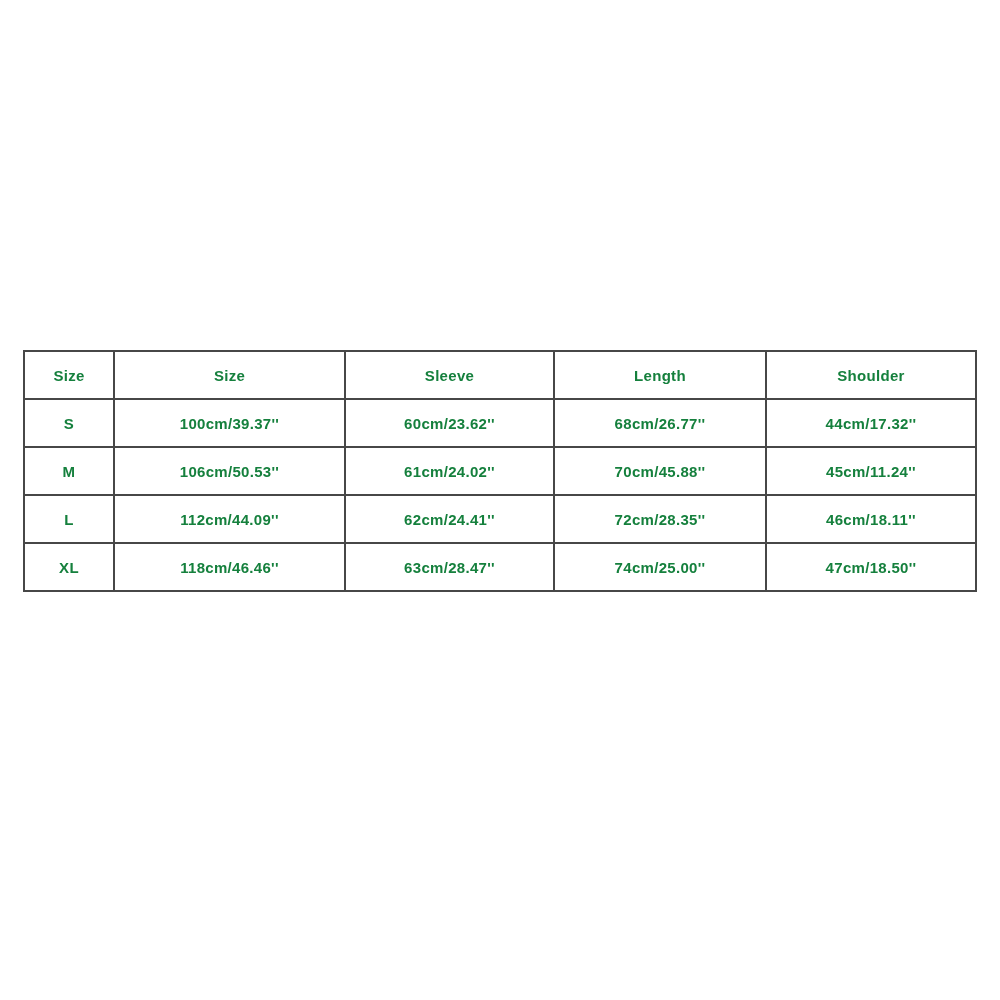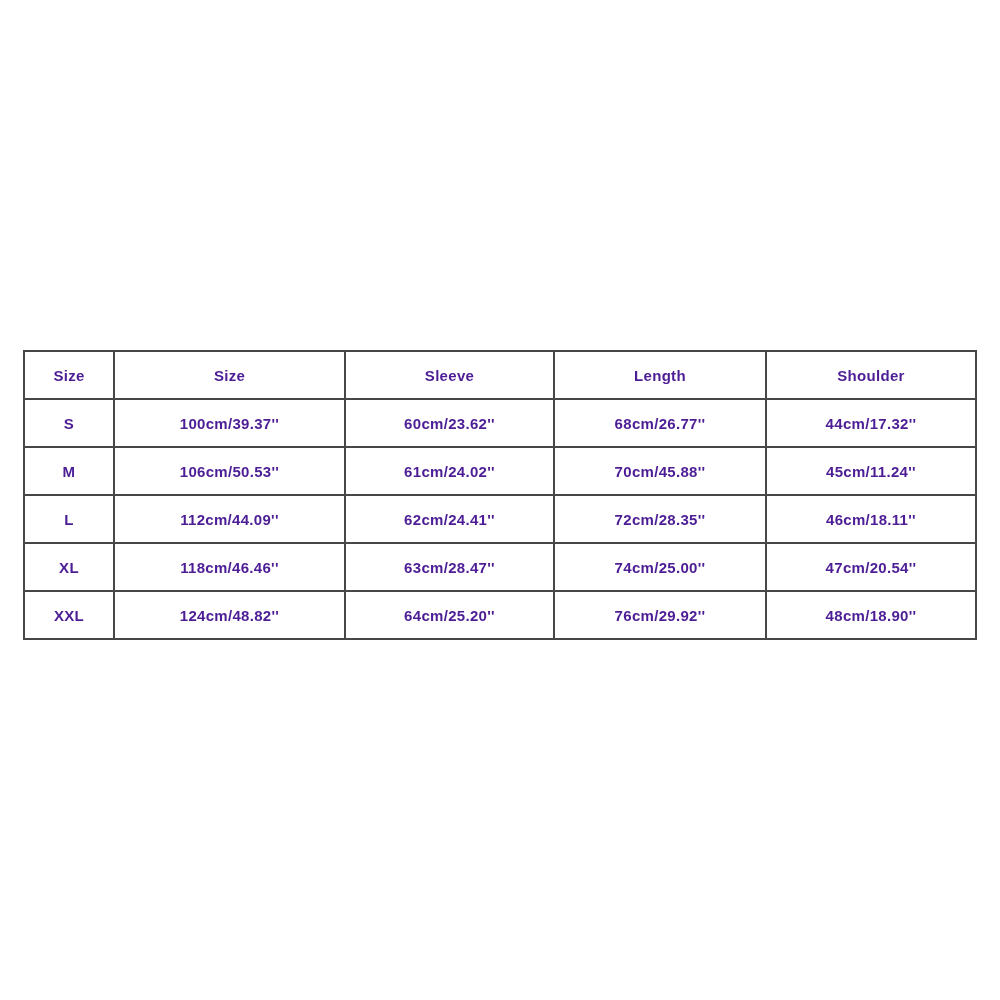--- a/index.html
+++ b/index.html
@@ -26,21 +26,21 @@
     table-layout: fixed;
   }
   table.size-table th,
   table.size-table td {
     border: 2px solid #474747;
     height: 46px;
     text-align: center;
     vertical-align: middle;
     font-size: 15px;
     font-weight: 700;
-    color: #4c1d95;
+    color: #15803d;
     letter-spacing: 0.3px;
     padding: 0;
     background: #ffffff;
   }
 </style>
 </head>
 <body>
 
 <div class="canvas">
   <table class="size-table">
@@ -80,24 +80,17 @@
         <td>112cm/44.09''</td>
         <td>62cm/24.41''</td>
         <td>72cm/28.35''</td>
         <td>46cm/18.11''</td>
       </tr>
       <tr>
         <td>XL</td>
         <td>118cm/46.46''</td>
         <td>63cm/28.47''</td>
         <td>74cm/25.00''</td>
-        <td>47cm/20.54''</td>
-      </tr>
-      <tr>
-        <td>XXL</td>
-        <td>124cm/48.82''</td>
-        <td>64cm/25.20''</td>
-        <td>76cm/29.92''</td>
-        <td>48cm/18.90''</td>
+        <td>47cm/18.50''</td>
       </tr>
     </tbody>
   </table>
 </div>
 
 </body></html>

